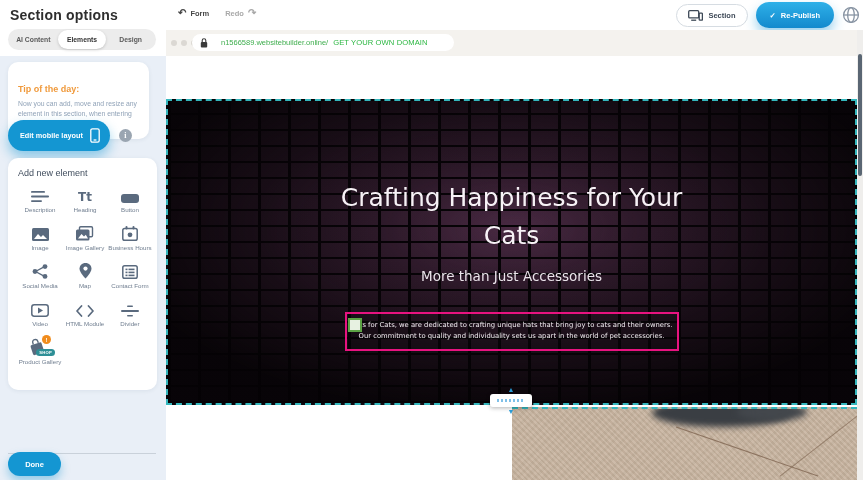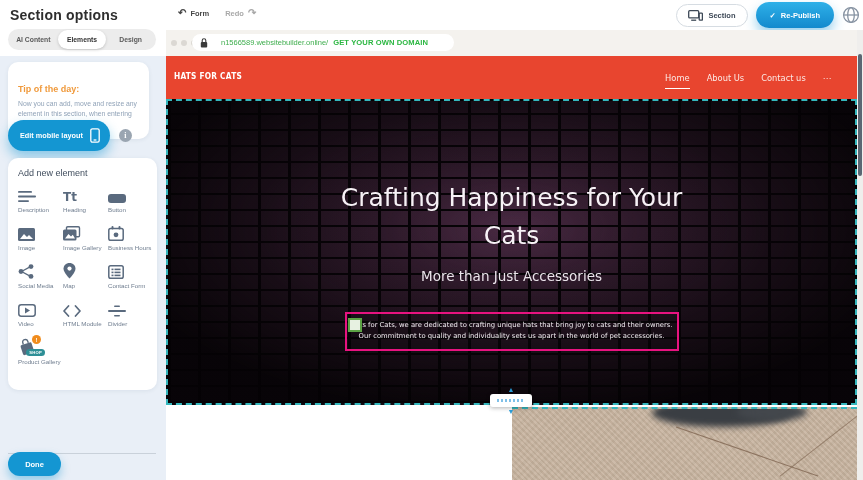--- a/index.html
+++ b/index.html
@@ -31,21 +31,21 @@
   .tip-body{margin-top:5px;font-size:6.8px;line-height:1.45;color:#91a3b8;}
   .mobile-row{position:absolute;left:8px;top:64px;display:flex;align-items:center;gap:9px;}
   .btn-mobile{display:flex;align-items:center;gap:7px;height:31px;padding:0 10px 0 12px;border:none;border-radius:17px;
               background:#1496d2;color:#fff;font-size:7.3px;font-weight:bold;box-shadow:0 6px 12px rgba(20,150,210,.45);cursor:pointer;}
   .info-dot{width:13px;height:13px;border-radius:50%;background:#9aa5b1;color:#fff;font-size:8px;font-weight:bold;
             display:flex;align-items:center;justify-content:center;font-family:"Liberation Serif",serif;cursor:pointer;}
   .elements-card{position:absolute;left:8px;top:102px;width:149px;height:232px;box-sizing:border-box;background:#fff;
                  border-radius:10px;padding:10px 4px 8px 10px;box-shadow:0 1px 4px rgba(40,60,90,.08);}
   .ae-title{font-size:9px;color:#40familiar;color:#414e5e;}
   .el-grid{margin-top:9px;display:grid;grid-template-columns:repeat(3,44px);column-gap:1px;row-gap:11px;justify-items:center;}
-  .el-item{width:44px;display:flex;flex-direction:column;align-items:flex-start;cursor:pointer;}
+  .el-item{width:44px;display:flex;flex-direction:column;align-items:center;cursor:pointer;}
   .el-icon{height:16px;display:flex;align-items:flex-end;justify-content:center;color:#5a6a7e;}
   .el-label{margin-top:3px;font-size:6.2px;color:#6f7d8f;text-align:center;line-height:1.3;}
   .tt{font-family:"DejaVu Sans",sans-serif;font-weight:bold;font-size:12px;color:#5a6a7e;line-height:1;}
   .btn-shape{width:18px;height:9px;background:#5a6a7e;border-radius:3px;}
   .bag-wrap{position:relative;width:24px;height:17px;}
   .badge-dot{position:absolute;top:-3px;right:1px;width:9px;height:9px;border-radius:50%;background:#f08c1d;color:#fff;
              font-size:6px;font-weight:bold;display:flex;align-items:center;justify-content:center;}
   .shop-pill{position:absolute;bottom:-1px;right:-3px;background:#2e8f96;color:#fff;font-size:4.2px;font-weight:bold;
              padding:1px 3px;border-radius:4px;letter-spacing:.2px;}
   .sep{position:absolute;left:8px;top:389px;width:148px;height:1px;background:#c9d1da;border:none;}
@@ -53,21 +53,21 @@
             color:#fff;font-size:7.5px;font-weight:bold;box-shadow:0 5px 10px rgba(20,150,210,.4);cursor:pointer;}
 
   
   .canvas{position:absolute;left:166px;top:0;width:697px;height:480px;}
   .chrome{position:absolute;left:0;top:30px;width:691px;height:26px;background:#f4f2ee;}
   .dots{position:absolute;left:5px;top:10px;display:flex;gap:4px;}
   .dot{width:6px;height:6px;border-radius:50%;background:#dbd8d3;}
   .url-pill{position:absolute;left:26px;top:4px;height:17px;width:262px;background:#fff;border-radius:10px;
             display:flex;align-items:center;padding:0 8px;box-sizing:border-box;gap:5px;}
   .url-text{font-size:7.5px;color:#3fae4e;white-space:nowrap;padding-left:8px;}
-  .cta-text{font-size:7.6px;font-weight:bold;color:#2cb742;white-space:nowrap;letter-spacing:.1px;}
+  .cta-text{font-size:7.6px;font-weight:normal;color:#2cb742;white-space:nowrap;letter-spacing:.1px;}
 
   
   .site-header{position:absolute;left:0;top:56px;width:691px;height:43px;background:#e8452f;}
   .logo{position:absolute;left:8px;top:14px;font-family:"DejaVu Sans",sans-serif;font-size:9.5px;font-weight:bold;color:#fff;
         transform:scaleX(.78);transform-origin:left center;letter-spacing:.3px;white-space:nowrap;}
   .nav{position:absolute;right:26px;top:0;height:43px;display:flex;align-items:center;gap:17px;font-family:"DejaVu Sans",sans-serif;}
   .nav-item{font-size:8.3px;color:#fce9e5;cursor:pointer;padding:6px 0 5px;}
   .nav-item.active{border-bottom:1.5px solid #fff;}
   .hero{position:absolute;left:0;top:99px;width:691px;height:306px;box-sizing:border-box;
         border:2px dashed #35b7bd;
@@ -350,29 +350,20 @@
           <svg width="8" height="10" viewBox="0 0 8 10">
             <rect x="0.8" y="4" width="6.4" height="5.4" rx="1" fill="#3a3a3a"></rect>
             <path d="M2.2 4 V2.6 a1.8 1.8 0 0 1 3.6 0 V4" stroke="#3a3a3a" fill="none" stroke-width="1.1"></path>
           </svg>
         </span>
         <span class="url-text">n1566589.websitebuilder.online/</span>
         <span class="cta-text">GET YOUR OWN DOMAIN</span>
       </div>
     </div>
 
-    <div class="site-header">
-      <div class="logo">HATS FOR CATS</div>
-      <nav class="nav">
-        <span class="nav-item active">Home</span>
-        <span class="nav-item">About Us</span>
-        <span class="nav-item">Contact us</span>
-        <span class="nav-item">⋯</span>
-      </nav>
-    </div>
 
     <section class="hero">
       <h2 class="hero-heading">Crafting Happiness for Your Cats</h2>
       <div class="hero-sub">More than Just Accessories</div>
       <div class="hero-para-box">
         <span class="drag-handle-sq"></span>
         <span>Hats for Cats, we are dedicated to crafting unique hats that bring joy to cats and their owners. Our commitment to quality and individuality sets us apart in the world of pet accessories.</span>
       </div>
     </section>
 

